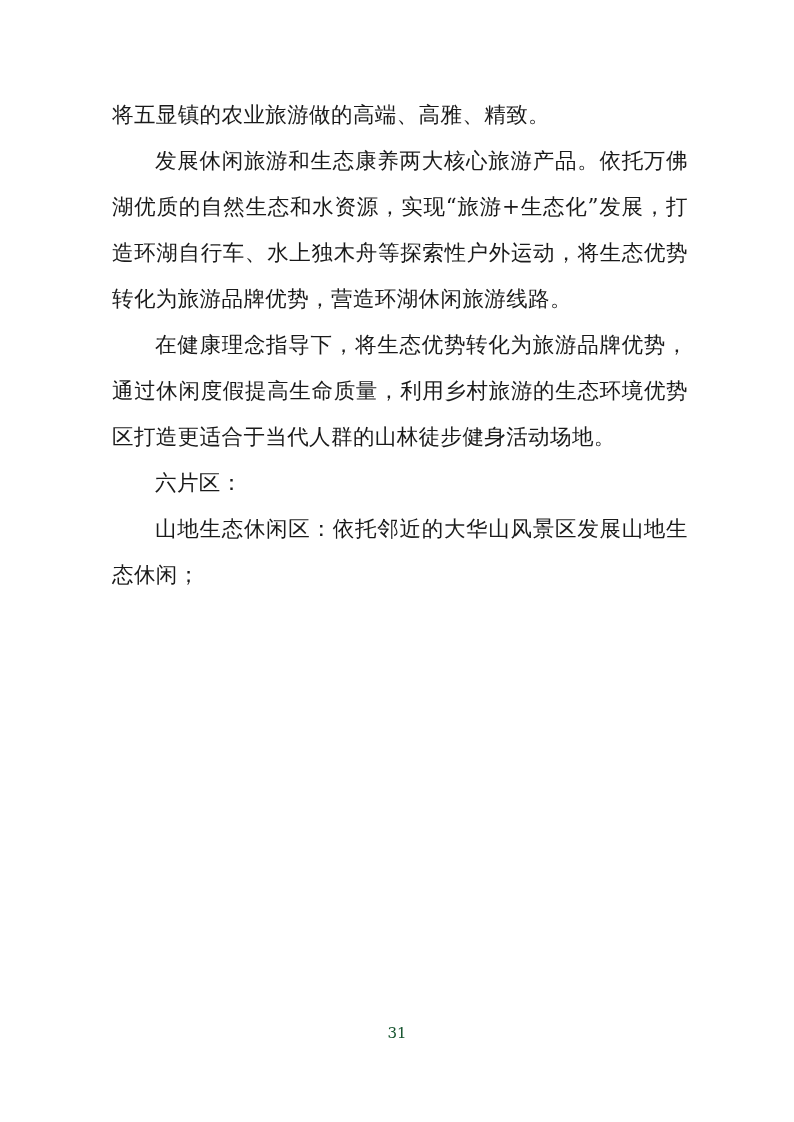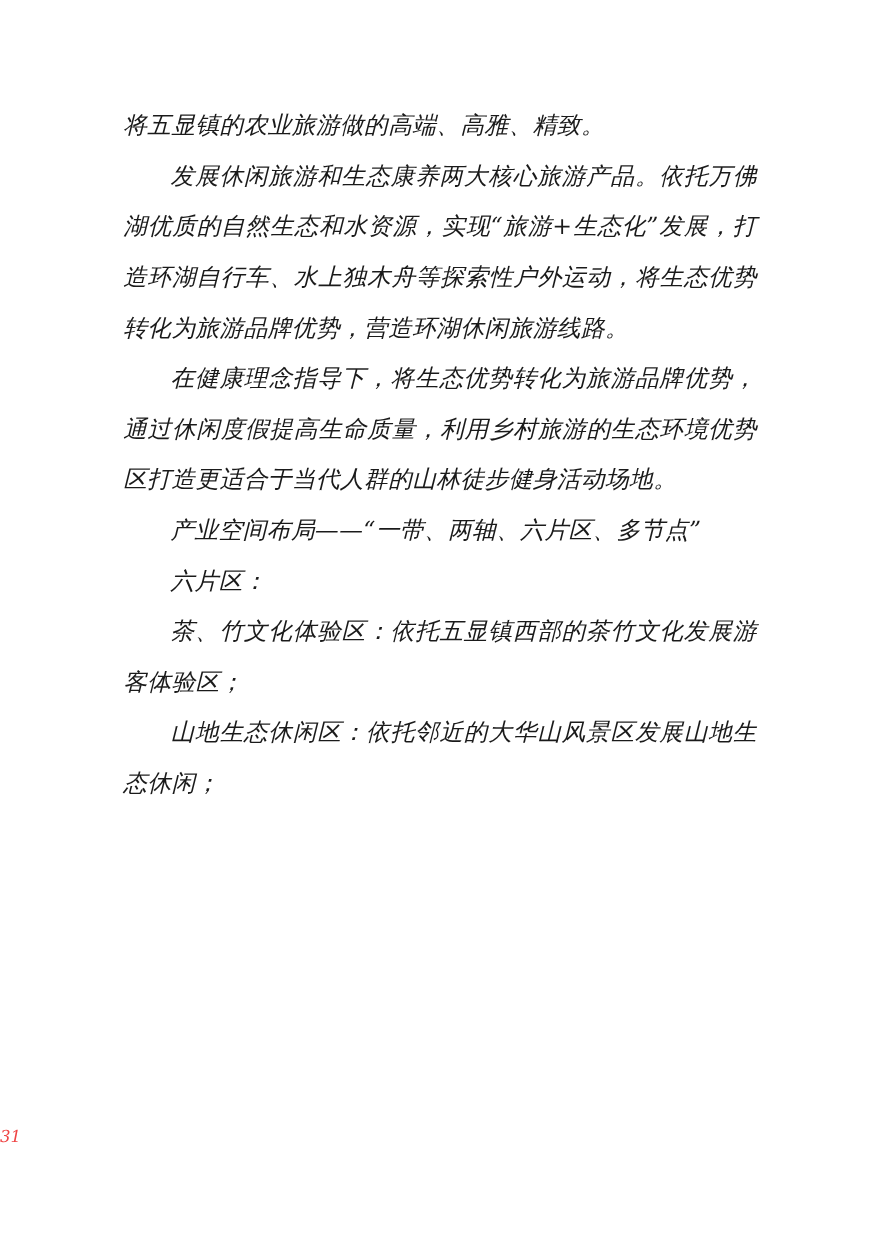--- a/index.html
+++ b/index.html
@@ -13,21 +13,20 @@
     overflow: hidden;
     font-family: "DejaVu Serif", "Liberation Serif", serif;
     color: #000000;
   }
   .page {
     position: relative;
     width: 794px;
     height: 999px;
     box-sizing: border-box;
     background: #ffffff;
-    font-style: italic;
   }
   .content {
     position: absolute;
     left: 112px;
     top: 92px;
     width: 576px;
   }
   .para {
     margin: 0;
     font-size: 21.5px;
@@ -40,33 +39,32 @@
     font-weight: 400;
   }
   .indent {
     text-indent: 43px;
   }
   .pagenum {
     position: absolute;
     left: 0;
     right: 0;
     top: 1024px;
+    text-align: center;
     font-size: 15px;
     line-height: 18px;
-    color: #ef4444;
+    color: #14532d;
     font-family: "DejaVu Serif", "Liberation Serif", serif;
   }
 </style>
 </head>
 <body>
 
 <div class="page">
   <div class="content">
     <p class="para">将五显镇的农业旅游做的高端、高雅、精致。</p>
     <p class="para indent">发展休闲旅游和生态康养两大核心旅游产品。依托万佛湖优质的自然生态和水资源，实现“旅游+生态化”发展，打造环湖自行车、水上独木舟等探索性户外运动，将生态优势转化为旅游品牌优势，营造环湖休闲旅游线路。</p>
     <p class="para indent">在健康理念指导下，将生态优势转化为旅游品牌优势，通过休闲度假提高生命质量，利用乡村旅游的生态环境优势区打造更适合于当代人群的山林徒步健身活动场地。</p>
-    <p class="para indent">产业空间布局——“一带、两轴、六片区、多节点”</p>
     <p class="para indent">六片区：</p>
-    <p class="para indent">茶、竹文化体验区：依托五显镇西部的茶竹文化发展游客体验区；</p>
     <p class="para indent">山地生态休闲区：依托邻近的大华山风景区发展山地生态休闲；</p>
   </div>
   <div class="pagenum">31</div>
 </div>
 
 </body></html>

